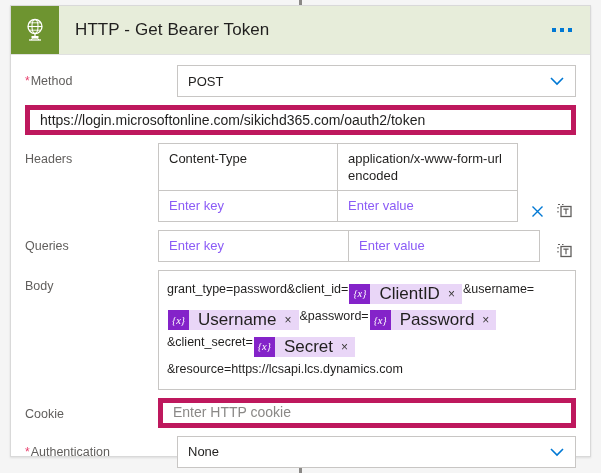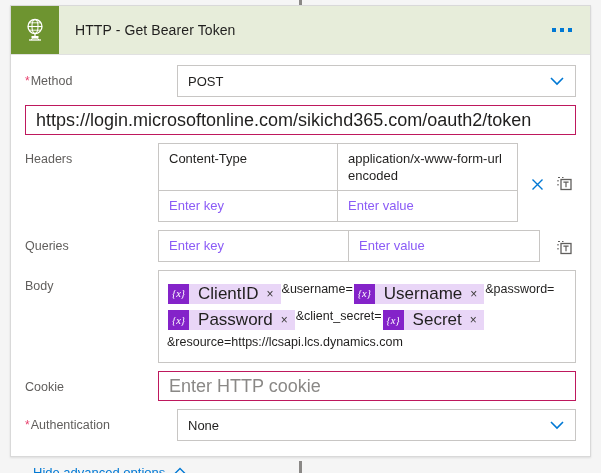--- a/index.html
+++ b/index.html
@@ -58,21 +58,21 @@
   .header-icon-box {
     width: 48px;
     height: 48px;
     background: #6e9430;
     display: flex;
     align-items: center;
     justify-content: center;
     flex: 0 0 48px;
   }
   .header-title {
-    font-size: 14px;
+    font-size: 17px;
     color: #201f1e;
     margin-left: 16px;
     letter-spacing: 0.1px;
     white-space: nowrap;
   }
   .header-menu {
     position: absolute;
     right: 14px;
     top: 50%;
     transform: translateY(-50%);
@@ -114,28 +114,28 @@
     line-height: 14px;
   }
   .row-field {
     flex: 1 1 auto;
     min-width: 0;
     position: relative;
   }
 
   
   .textbox {
-    border: 1px solid #be185d;
+    border: 5px solid #be185d;
     background: #fff;
     min-height: 30px;
     box-sizing: border-box;
     display: flex;
     align-items: center;
     padding: 0 10px;
-    font-size: 18px;
+    font-size: 14px;
     color: #201f1e;
     line-height: 17px;
     text-align: center;
   }
   .textbox.placeholder { color: #8a8886; }
   .select {
     border: 1px solid #c8c6c4;
     background: #fff;
     height: 32px;
     box-sizing: border-box;
@@ -153,21 +153,21 @@
     right: 10px;
     top: 50%;
     transform: translateY(-50%);
     width: 16px;
     height: 16px;
   }
 
   
   .kv-wrap {
     display: flex;
-    align-items: center;
+    align-items: flex-end;
   }
   .kv-grid {
     flex: 1 1 auto;
     border: 1px solid #c8c6c4;
     border-bottom: none;
     box-sizing: border-box;
     min-width: 0;
   }
   .kv-row {
     display: flex;
@@ -379,21 +379,21 @@
               </svg>
             </div>
           </div>
         </div>
       </div>
     </div>
 
     <div class="row">
       <div class="row-label">Body</div>
       <div class="row-field">
-        <div class="token-editor" id="body-editor"><span class="chip">
+        <div class="token-editor" id="body-editor"><span class="txt">grant_type=password&amp;client_id=</span><span class="chip">
               <span class="glyph">{x}</span>
               <span class="cname">ClientID</span>
               <span class="cx">×</span>
             </span><span class="txt">&amp;username=</span><span class="chip">
               <span class="glyph">{x}</span>
               <span class="cname">Username</span>
               <span class="cx">×</span>
             </span><span class="txt">&amp;password=</span><span class="chip">
               <span class="glyph">{x}</span>
               <span class="cname">Password</span>

